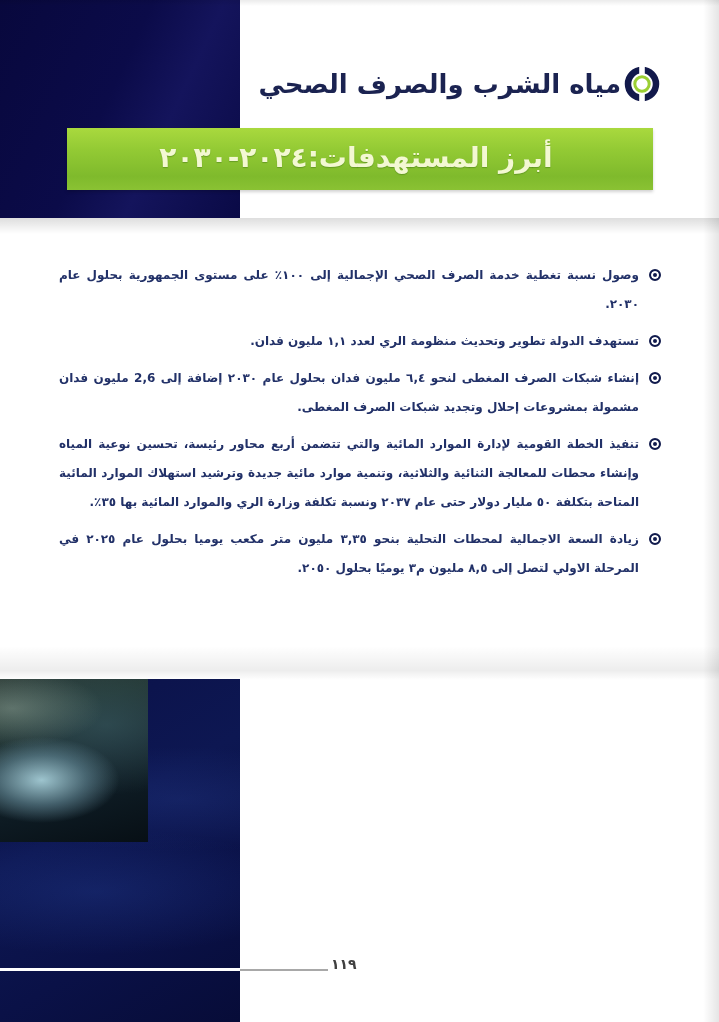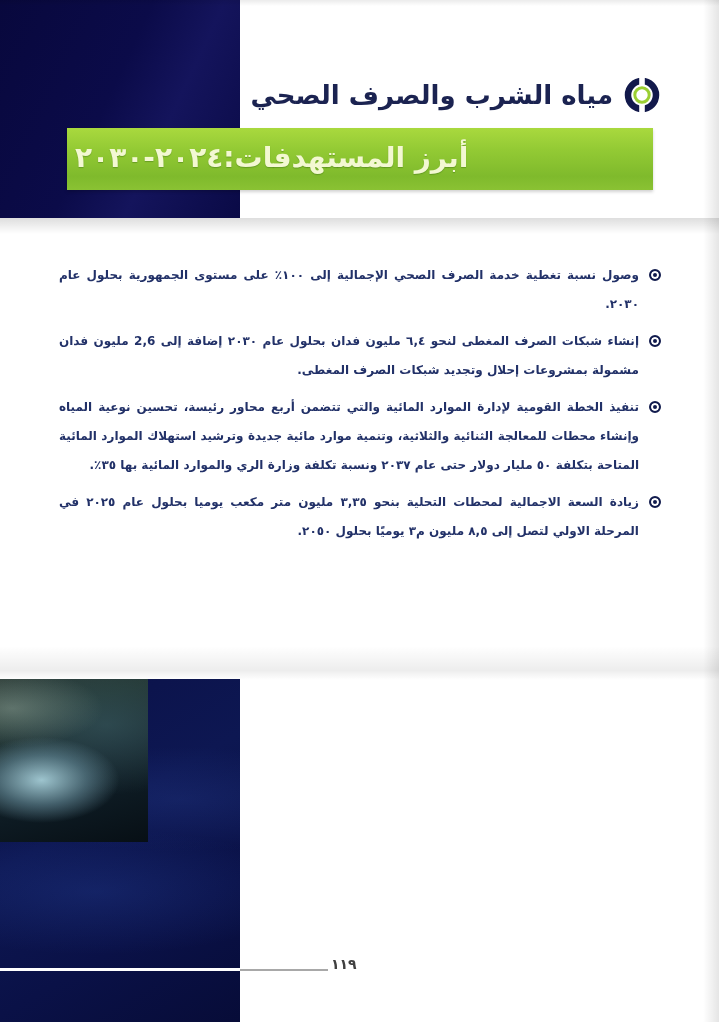--- a/index.html
+++ b/index.html
@@ -14,33 +14,33 @@
   
   .navy-block {
     position:absolute; left:0; top:0; width:240px; height:218px;
     background:linear-gradient(115deg,#08083d 0%,#0b0b49 45%,#14145c 66%,#0a0a46 100%);
   }
   .header-shadow {
     position:absolute; left:0; top:218px; width:719px; height:16px;
     background:linear-gradient(180deg,rgba(0,0,0,0.13),rgba(0,0,0,0));
   }
   .title-row {
-    position:absolute; top:70px; right:58px; height:50px;
-    display:flex; align-items:center; gap:10px;
+    position:absolute; top:59px; right:58px; height:50px;
+    display:flex; align-items:center; gap:2px;
     direction:rtl;
   }
   .logo { width:38px; height:38px; flex:none; display:block; }
   .title {
     font-size:26px; font-weight:bold; color:#1b2351;
     white-space:nowrap; letter-spacing:0;
   }
   .green-banner {
     position:absolute; left:67px; top:128px; width:586px; height:62px;
     background:linear-gradient(180deg,#a9d93e 0%,#93ca34 35%,#7fba2c 78%,#8ac233 100%);
-    direction:rtl; text-align:left;
+    direction:rtl; text-align:center;
     line-height:60px; padding:0 16px 0 8px;
     box-shadow:0 2px 3px rgba(0,0,0,0.18);
   }
   .green-banner .banner-text {
     font-size:28px; font-weight:bold; color:#f3f8d2;
     text-shadow:0 1px 1px rgba(60,110,20,0.45);
     white-space:nowrap;
   }
   
   .bullets {
@@ -128,20 +128,24 @@
     <span class="banner-text">أبرز المستهدفات:٢٠٢٤-٢٠٣٠</span>
   </div>
 
   <ul class="bullets">
     <li class="bullet">
       <span class="dot"></span>
       <span class="btext">وصول نسبة تغطية خدمة الصرف الصحي الإجمالية إلى ١٠٠٪ على مستوى الجمهورية بحلول عام ٢٠٣٠.</span>
     </li>
     <li class="bullet">
       <span class="dot"></span>
+      <span class="btext">تستهدف الدولة تطوير وتحديث منظومة الري لعدد ١,١ مليون فدان.</span>
+    </li>
+    <li class="bullet">
+      <span class="dot"></span>
       <span class="btext">إنشاء شبكات الصرف المغطى لنحو ٦,٤ مليون فدان بحلول عام ٢٠٣٠ إضافة إلى 2,6 مليون فدان مشمولة بمشروعات إحلال وتجديد شبكات الصرف المغطى.</span>
     </li>
     <li class="bullet">
       <span class="dot"></span>
       <span class="btext">تنفيذ الخطة القومية لإدارة الموارد المائية والتي تتضمن أربع محاور رئيسة، تحسين نوعية المياه وإنشاء محطات للمعالجة الثنائية والثلاثية، وتنمية موارد مائية جديدة وترشيد استهلاك الموارد المائية المتاحة بتكلفة ٥٠ مليار دولار حتى عام ٢٠٣٧ ونسبة تكلفة وزارة الري والموارد المائية بها ٣٥٪.</span>
     </li>
     <li class="bullet">
       <span class="dot"></span>
       <span class="btext">زيادة السعة الاجمالية لمحطات التحلية بنحو ٣,٣٥ مليون متر مكعب يوميا بحلول عام ٢٠٢٥ في المرحلة الاولي لتصل إلى ٨,٥ مليون م٣ يوميًا بحلول ٢٠٥٠.</span>
     </li>

